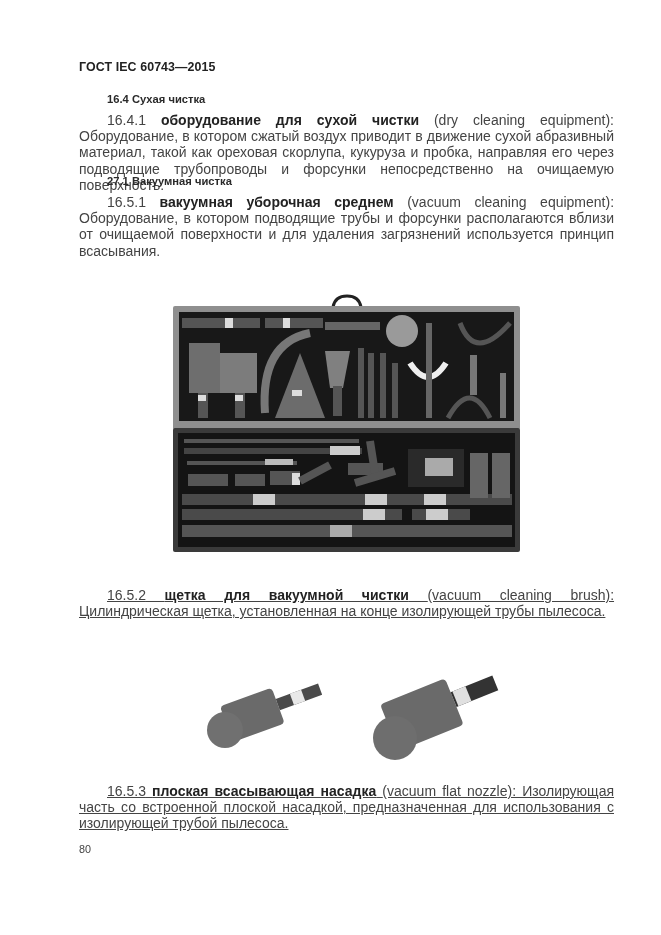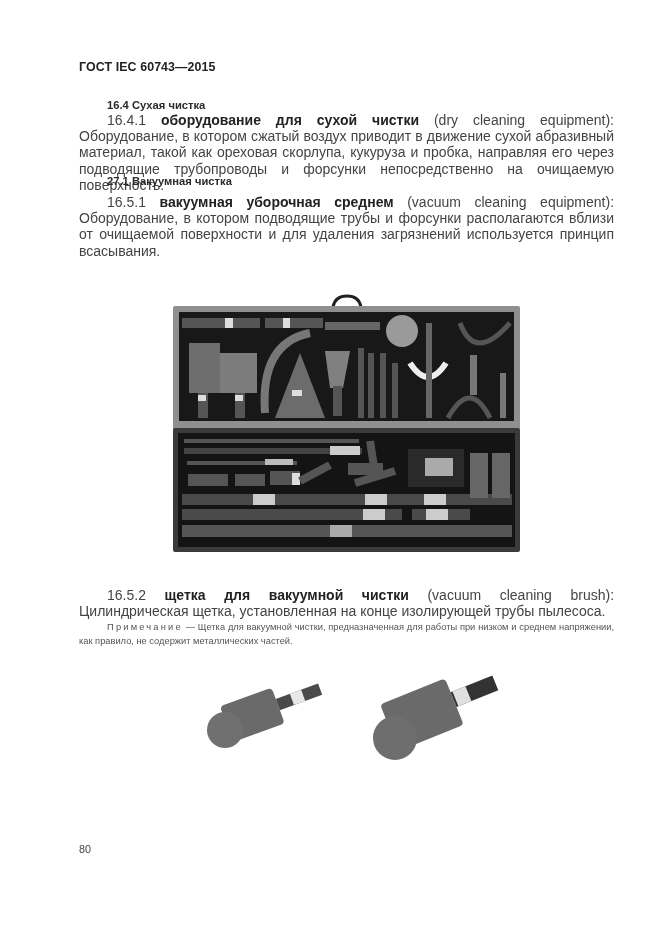--- a/index.html
+++ b/index.html
@@ -9,30 +9,30 @@
   .hdr { position: absolute; left: 79px; top: 60px; font-size: 12.4px; font-weight: bold; color: #222; letter-spacing: 0.1px; }
   .sec { position: absolute; left: 107px; font-size: 11.2px; font-weight: bold; color: #2a2a2a; }
   .para { position: absolute; left: 79px; width: 535px; font-size: 14px; line-height: 16.2px; color: #444; text-align: justify; }
   .para .ind { display: inline-block; width: 28px; }
   .para b { color: #222; }
   .note { position: absolute; left: 79px; width: 535px; font-size: 9.3px; line-height: 14px; color: #555; text-align: justify; }
   .note .ind { display: inline-block; width: 28px; }
   .sp { letter-spacing: 2.2px; }
   .pnum { position: absolute; left: 79px; top: 843px; font-size: 10.8px; color: #444; }
   .fig { position: absolute; }
-  .last { text-align-last: left; }
+  .last { text-align-last: left; text-decoration: underline; }
 </style>
 </head>
 <body>
 
 <div class="page">
 
   <div class="hdr">ГОСТ IEC 60743—2015</div>
 
-  <div class="sec" style="top:99px">16.4 Сухая чистка</div>
+  <div class="sec" style="top:93px">16.4 Сухая чистка</div>
 
   <div class="para" style="top:112px">
     <span class="ind"></span><span>16.4.1</span>
     <b>оборудование для сухой чистки</b>
     <span>(dry cleaning equipment): Оборудование, в котором сжатый воздух приводит в движение сухой абразивный материал, такой как ореховая скорлупа, кукуруза и пробка, направляя его через подводящие трубопроводы и форсунки непосредственно на очищаемую поверхность.</span>
   </div>
 
   <div class="sec" style="top:175px">27.1 Вакуумная чистка</div>
 
   <div class="para" style="top:194px">
@@ -110,39 +110,40 @@
       <rect x="322" y="160" width="18" height="45" fill="#666"></rect>
     </svg>
   </div>
 
   <div class="para last" style="top:587px">
     <span class="ind"></span><span>16.5.2</span>
     <b>щетка для вакуумной чистки</b>
     <span>(vacuum cleaning brush): Цилиндрическая щетка, установленная на конце изолирующей трубы пылесоса.</span>
   </div>
 
-  <div class="note" style="top:620px">
-    <span class="ind"></span><span class="sp">Примечание</span>
-    <span>— Щетка для вакуумной чистки, предназначенная для работы при низком и среднем напряжении, как правило, не содержит металлических частей.</span>
-  </div>
 
   <div class="fig" style="left:195px; top:660px; width:310px; height:100px">
     <svg width="310" height="100" viewBox="0 0 310 100">
 
       <g transform="rotate(-20 60 55)">
         <rect x="30" y="35" width="55" height="38" fill="#6a6a6a" rx="4"></rect>
         <rect x="85" y="47" width="45" height="12" fill="#4a4a4a"></rect>
         <rect x="100" y="47" width="12" height="12" fill="#e8e8e8"></rect>
       </g>
       <circle cx="30" cy="70" r="18" fill="#707070"></circle>
 
       <g transform="rotate(-22 225 50)">
         <rect x="190" y="30" width="70" height="50" fill="#6a6a6a" rx="4"></rect>
         <rect x="260" y="45" width="45" height="16" fill="#333"></rect>
         <rect x="262" y="45" width="14" height="16" fill="#e0e0e0"></rect>
       </g>
       <circle cx="200" cy="78" r="22" fill="#6e6e6e"></circle>
     </svg>
   </div>
 
+  <div class="para last" style="top:783px">
+    <span class="ind"></span><span>16.5.3</span>
+    <b>плоская всасывающая насадка</b>
+    <span>(vacuum flat nozzle): Изолирующая часть со встроенной плоской насадкой, предназначенная для использования с изолирующей трубой пылесоса.</span>
+  </div>
 
   <div class="pnum">80</div>
 </div>
 
 </body></html>

